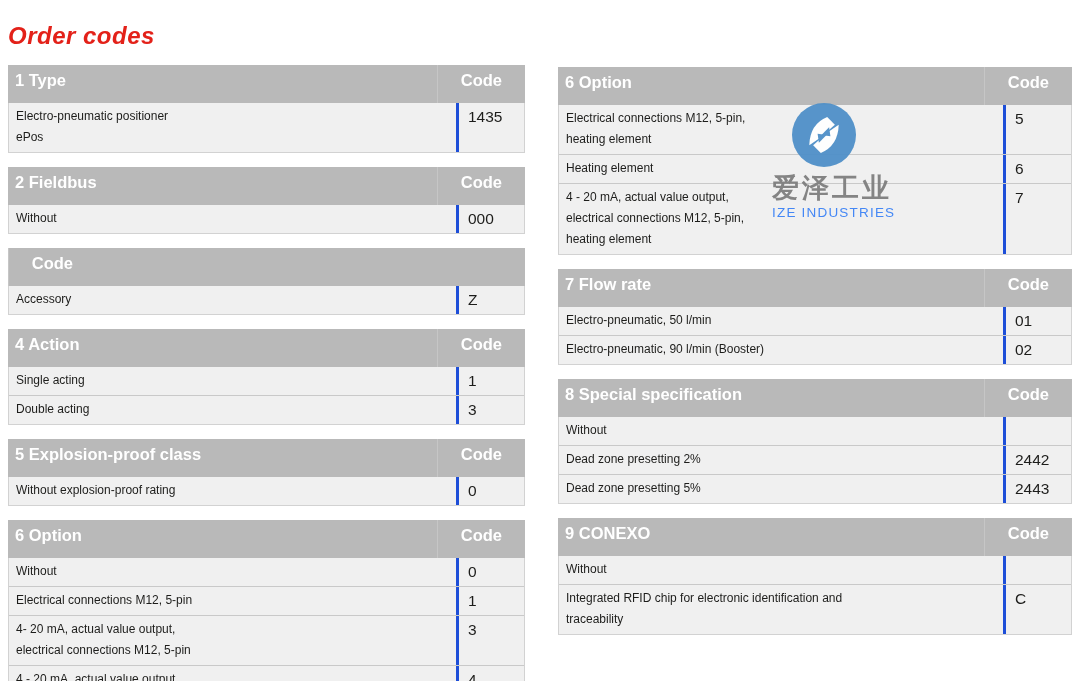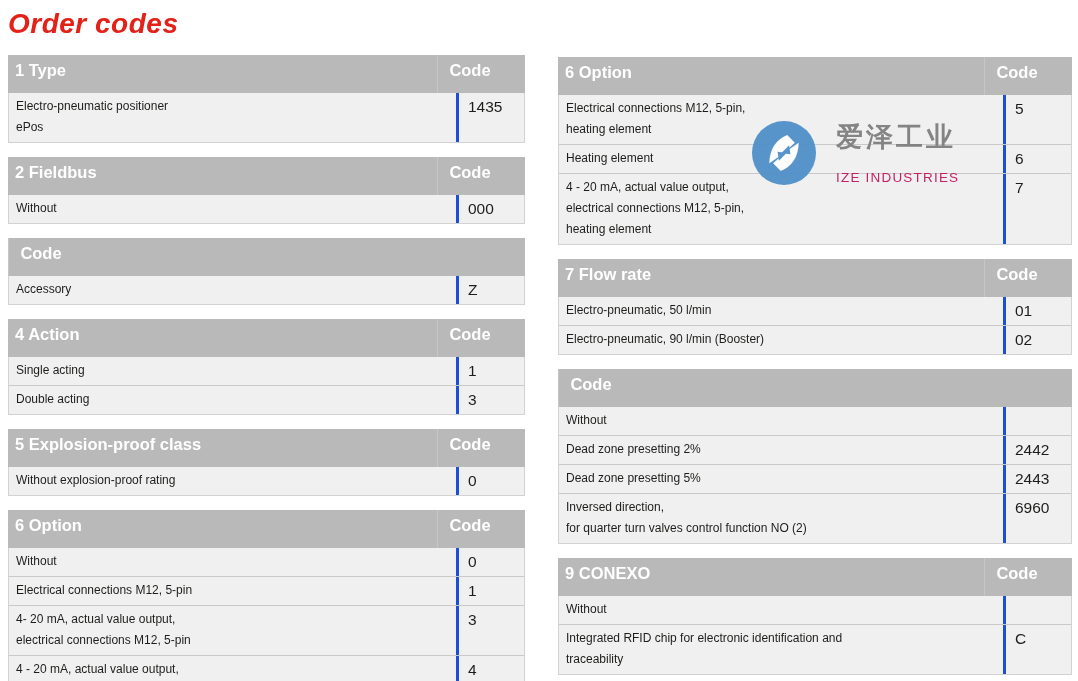--- a/index.html
+++ b/index.html
@@ -7,22 +7,22 @@
     width: 1078px; height: 681px;
     font-family: "Liberation Sans", sans-serif;
     color: #1d1d1b;
     position: relative;
     overflow: hidden;
   }
   .page-title {
     color: #e32119;
     font-style: italic;
     font-weight: bold;
-    font-size: 28px;
-    margin: 8px 0 0 8px;
+    font-size: 24px;
+    margin: 22px 0 0 8px;
     letter-spacing: 0.5px;
   }
   .cols {
     display: flex;
     margin: 15px 0 0 8px;
     gap: 33px;
     align-items: flex-start;
   }
   .col-left  { width: 517px; }
   .col-right { width: 514px; margin-top: 2px; }
@@ -34,21 +34,21 @@
     color: #ffffff;
     font-weight: bold;
     font-size: 16.5px;
     height: 38px;
     line-height: 30px;
   }
   .th-title { flex: 1; padding-left: 7px; }
   .th-code {
     width: 88px;
     box-sizing: border-box;
-    text-align: center;
+    text-align: right;
     padding-right: 23px;
     border-left: 1px solid #c6c6c6;
   }
   .tbody {
     border: 1px solid #d2d2d2;
     border-top: none;
   }
   .trow { display: flex; background: #f0f0f0; }
   .trow + .trow { border-top: 1px solid #c9c9c9; }
   .td-desc {
@@ -62,42 +62,43 @@
     width: 68px;
     box-sizing: border-box;
     border-left: 3px solid #1d4ed8;
     padding: 3px 0 4px 9px;
     font-size: 15.5px;
     line-height: 21px;
   }
 
   .watermark {
     position: absolute;
-    left: 752px; top: 116px;
+    left: 752px; top: 100px;
     display: flex;
-    align-items: flex-end;
+    align-items: center;
     opacity: 0.95;
     pointer-events: none;
+    flex-direction: column;
   }
   .wm-logo { width: 64px; height: 64px; margin-top: 3px; }
   .wm-text { margin-left: 20px; }
   .wm-cn {
     font-size: 27px;
     font-weight: bold;
     color: #7f7f7f;
     letter-spacing: 3px;
     line-height: 30px;
     margin-top: 6px;
     white-space: nowrap;
   }
   .wm-en {
     font-size: 13.5px;
-    color: #be185d;
+    color: #3b82f6;
     letter-spacing: 1.2px;
-    margin-top: 18px;
+    margin-top: 2px;
     white-space: nowrap;
   }
 </style>
 </head>
 <body>
 
 <h1 class="page-title">Order codes</h1>
 
 <div class="cols">
   <div class="col-left" id="col-left">
@@ -227,39 +228,35 @@
             <div class="td-code">01</div>
           </div>
           <div class="trow">
             <div class="td-desc">Electro-pneumatic, 90 l/min (Booster)</div>
             <div class="td-code">02</div>
           </div>
         </div>
       </section>
       <section class="otable">
         <div class="thead">
+          <div class="th-title">8 Special specification</div>
           <div class="th-code">Code</div>
         </div>
         <div class="tbody">
           <div class="trow">
             <div class="td-desc">Without</div>
             <div class="td-code"></div>
           </div>
           <div class="trow">
             <div class="td-desc">Dead zone presetting 2%</div>
             <div class="td-code">2442</div>
           </div>
           <div class="trow">
             <div class="td-desc">Dead zone presetting 5%</div>
             <div class="td-code">2443</div>
-          </div>
-          <div class="trow">
-            <div class="td-desc">Inversed direction,
-for quarter turn valves control function NO (2)</div>
-            <div class="td-code">6960</div>
           </div>
         </div>
       </section>
       <section class="otable">
         <div class="thead">
           <div class="th-title">9 CONEXO</div>
           <div class="th-code">Code</div>
         </div>
         <div class="tbody">
           <div class="trow">

